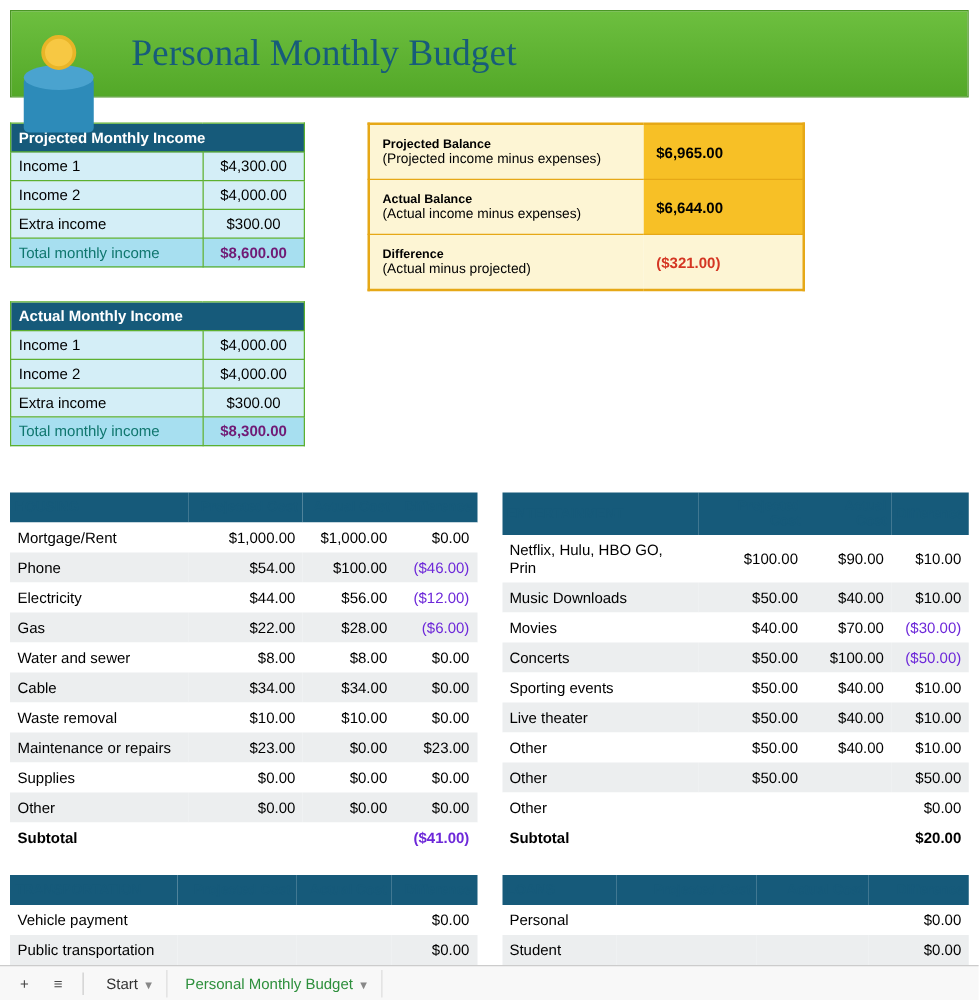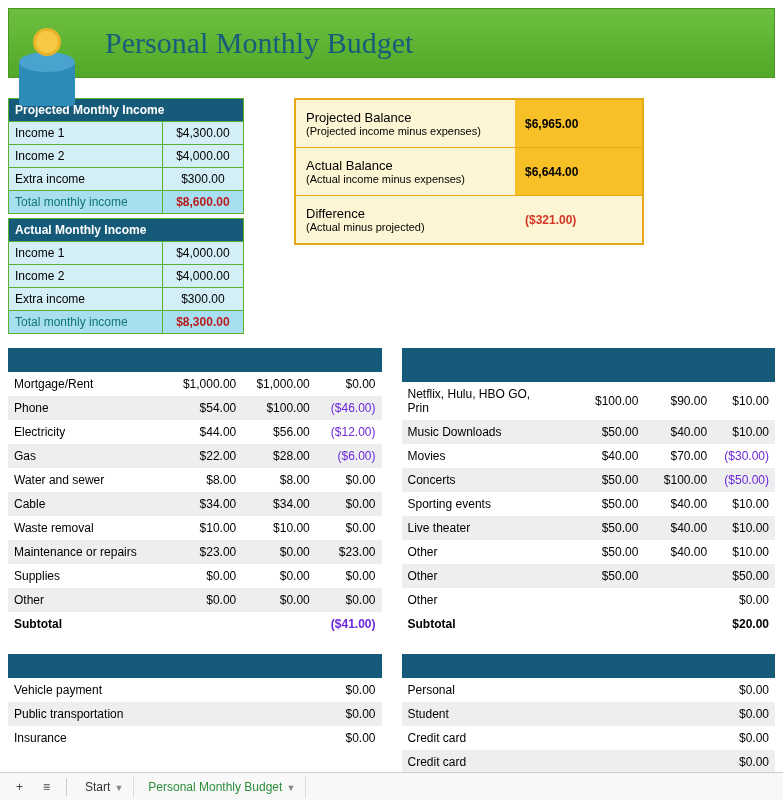--- a/index.html
+++ b/index.html
@@ -69,49 +69,49 @@
     padding: 0 8px;
     gap: 50px;
   }
   .left-col { width: 236px; }
   .right-col { flex: 1; }
 
   .income-table {
     border: 1px solid #165a7a;
     width: 236px;
     border-collapse: collapse;
-    margin-bottom: 4px;
+    margin-bottom: 27px;
   }
   .income-header {
     background: #165a7a;
     color: #fff;
     font-weight: bold;
     padding: 4px 6px;
     font-size: 13px;
   }
   .income-table td {
     border: 1px solid #5cb030;
     padding: 4px 6px;
     font-size: 12px;
   }
   .income-table .val { text-align: center; }
   .income-table tr.row { background: #d4eef7; }
   .income-table tr.total { background: #a7dff0; }
-  .income-table tr.total td { font-weight: bold; color: #b91c1c; }
+  .income-table tr.total td { font-weight: bold; color: #701a75; }
   .income-table tr.total td:first-child { font-weight: normal; color: #0f766e; }
 
   .balance-box {
     border: 2px solid #e6a817;
     width: 350px;
     border-collapse: collapse;
   }
   .balance-box td { padding: 10px 10px; font-size: 12px; }
   .balance-box tr { border-bottom: 1px solid #e6a817; }
   .balance-label { background: #fdf5d4; width: 220px; }
-  .balance-label .main-lbl { font-weight: normal; font-size: 13px; }
+  .balance-label .main-lbl { font-weight: bold; font-size: 10px; }
   .balance-label .sub-lbl { font-size: 11px; }
   .balance-val { background: #f7c026; font-weight: bold; font-size: 14px; }
   .balance-box tr.diff .balance-val { background: #fdf5d4; color: #d43623; }
 
   .expenses {
     display: flex;
     padding: 10px 8px 0 8px;
     gap: 20px;
   }
   .exp-col { flex: 1; }

